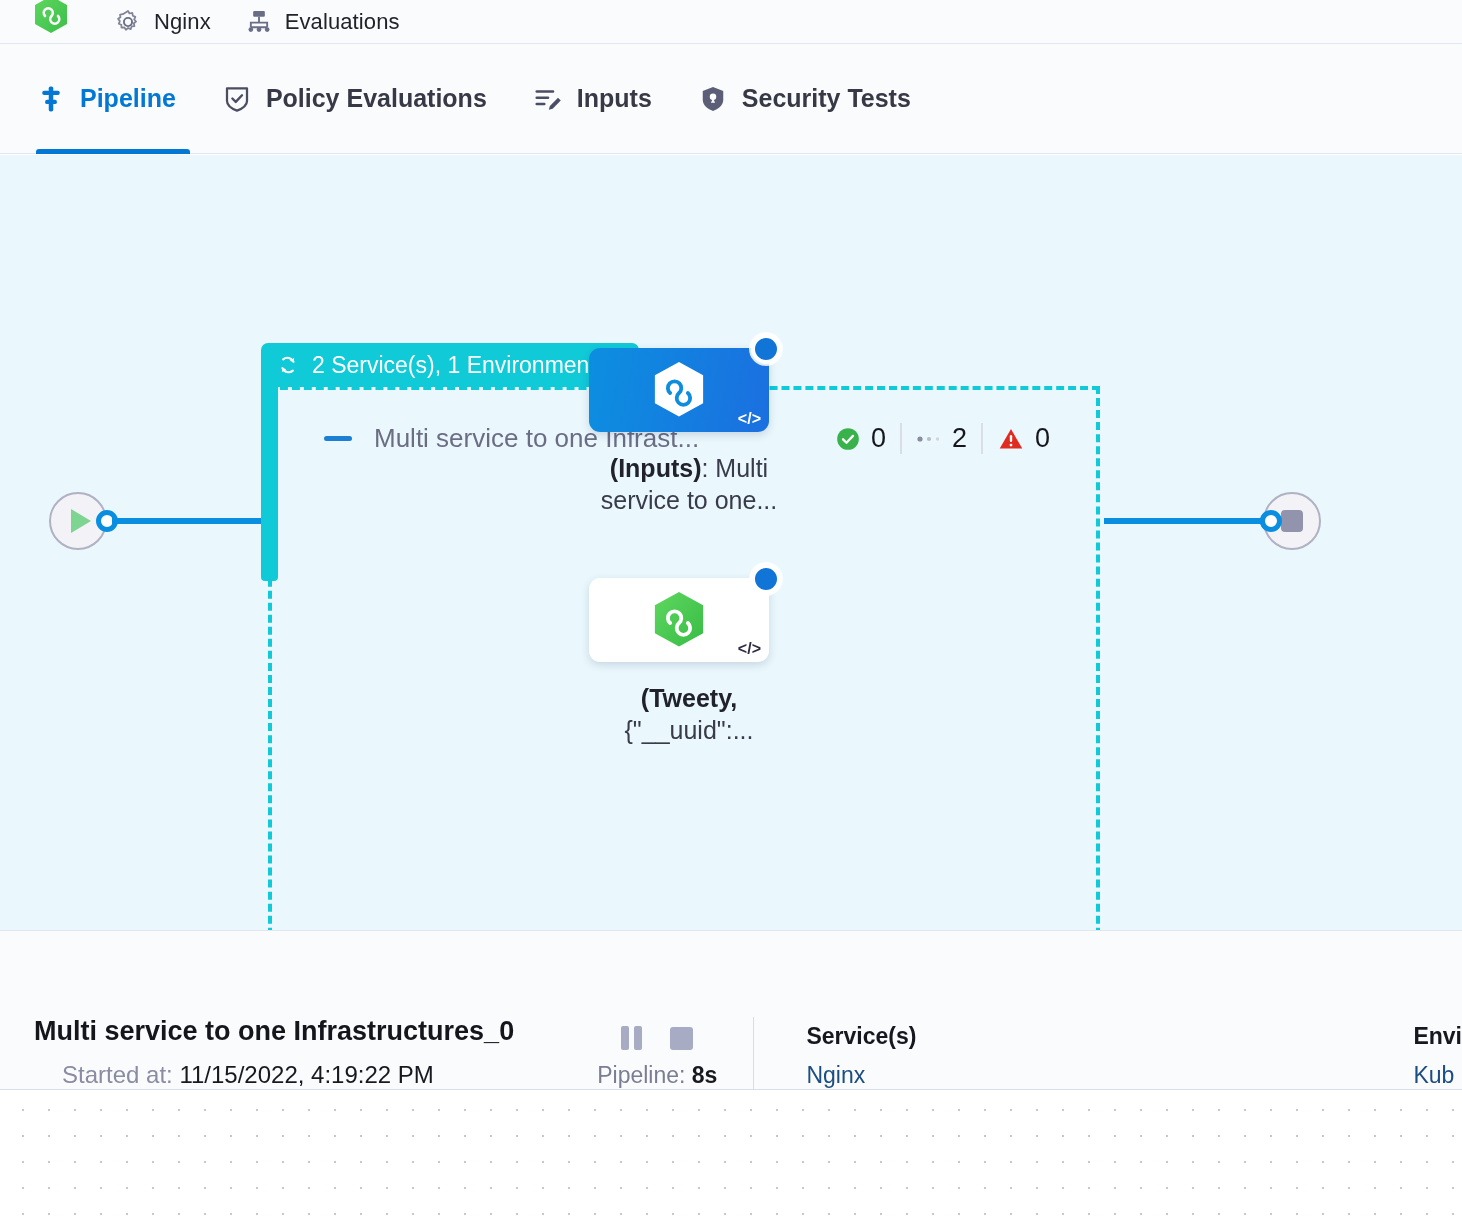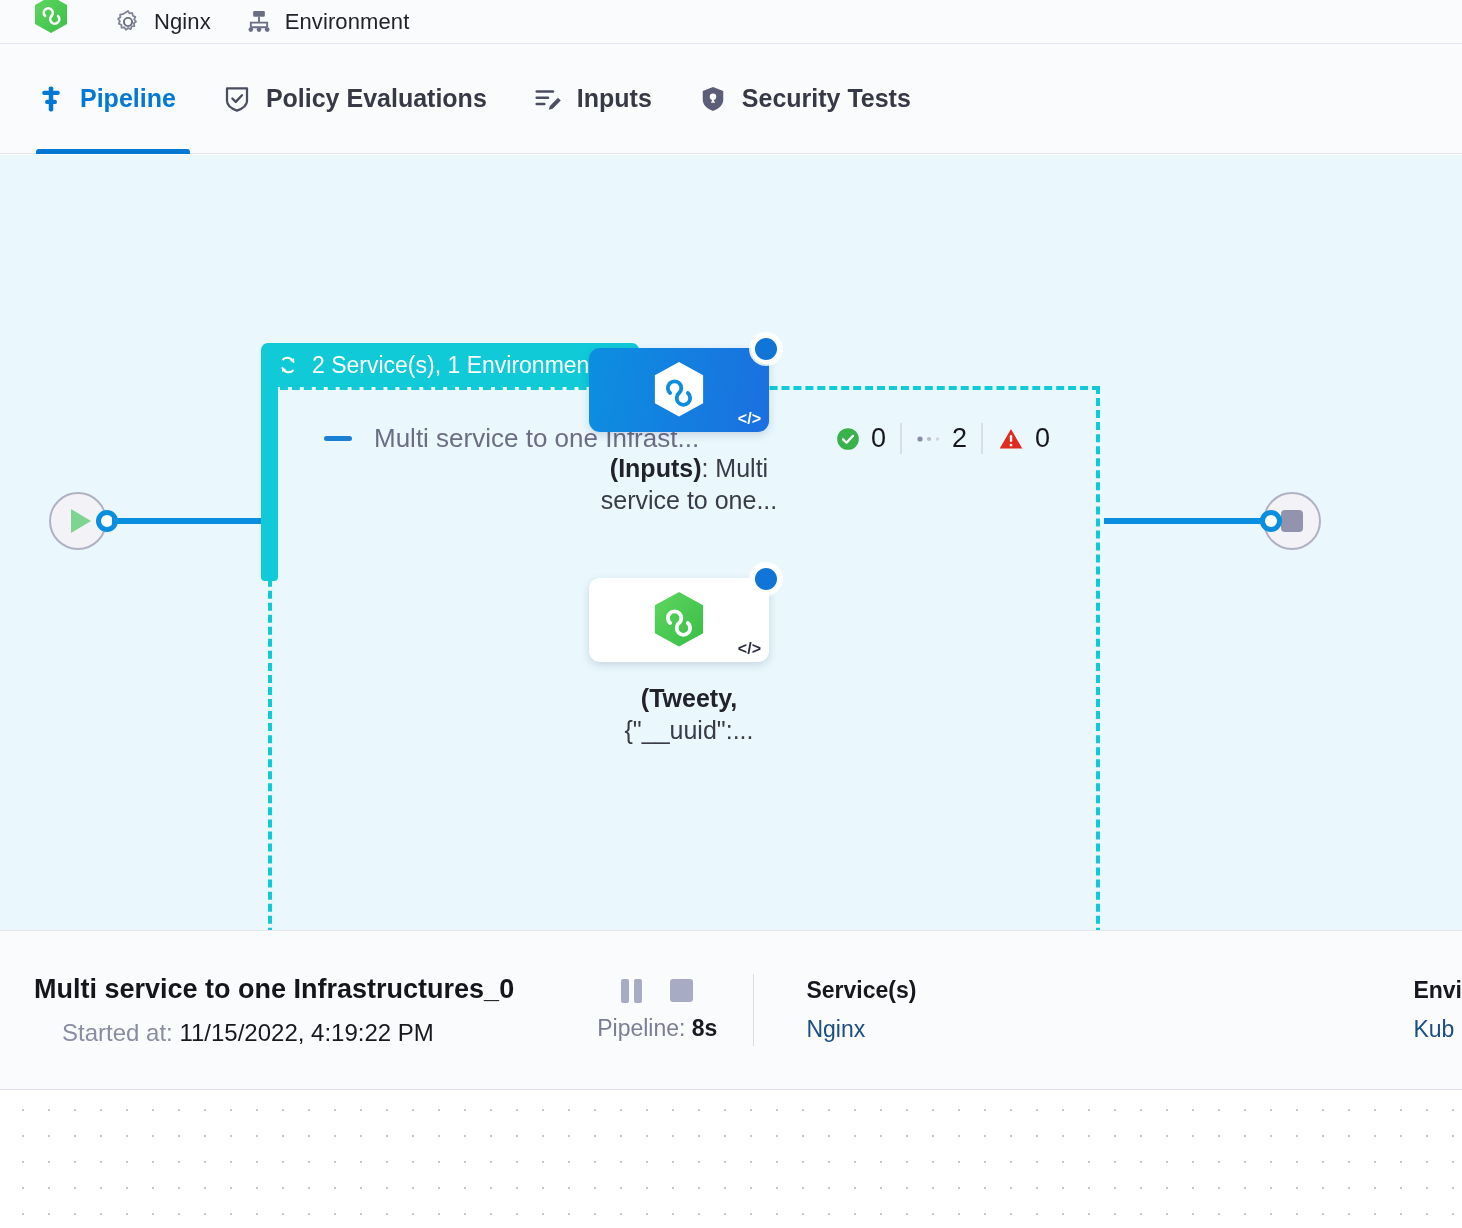--- a/index.html
+++ b/index.html
@@ -132,21 +132,21 @@
   .card-label {
     margin-top: 20px; text-align: center; width: 200px;
     font-size: 25px; color: #3a3b4a; line-height: 1.28;
   }
   .card-label b { color: #21222c; }
 
   
   .infobar {
     position: absolute; left: 0; top: 930px; width: 1462px; height: 160px;
     background: #fafbfd; border-top: 1px solid #e4e6ef; border-bottom: 1px solid #dcdeeb;
-    display: flex; align-items: center; overflow: hidden;
+    display: flex; align-items: flex-end; overflow: hidden;
   }
   .ib-left { padding-left: 34px; width: 575px; }
   .ib-title { font-size: 27px; font-weight: bold; color: #15151c; margin-bottom: 14px; }
   .ib-sub { font-size: 24px; color: #18181f; margin-left: 28px; }
   .ib-sub .muted { color: #8a8ca1; }
   .ib-dur { width: 195px; text-align: center; }
   .ib-icons { display: flex; align-items: center; justify-content: center; gap: 28px; margin-bottom: 12px; }
   .pause-ico { display: flex; gap: 5px; }
   .pause-ico i { display: block; width: 8px; height: 24px; border-radius: 2px; background: #a7abc4; }
   .stop-ico { width: 23px; height: 23px; border-radius: 3px; background: #a7abc4; }
@@ -196,21 +196,21 @@
     </div>
 
     <div class="tb-item">
       <svg width="28" height="28" viewBox="0 0 24 24">
         <rect x="7" y="2.5" width="10" height="5" rx="1" fill="#6b6d85"></rect>
         <path d="M12 7.5v5M5 16.5h14M5 16.5v-4h14v4" stroke="#6b6d85" stroke-width="1.6" fill="none"></path>
         <circle cx="5" cy="18.5" r="2" fill="#6b6d85"></circle>
         <circle cx="12" cy="18.5" r="2" fill="#6b6d85"></circle>
         <circle cx="19" cy="18.5" r="2" fill="#6b6d85"></circle>
       </svg>
-      <span class="tb-label">Environment</span>
+      <span class="tb-label">Evaluations</span>
     </div>
   </div>
 
   <div class="tabbar">
 
     <div class="tab active">
       <svg width="30" height="30" viewBox="0 0 24 24">
         <rect x="10.2" y="2" width="3.6" height="20" rx="1.4" fill="#0278d4"></rect>
         <rect x="5" y="5.3" width="14" height="3.4" rx="1.5" fill="#0278d4"></rect>
         <rect x="7.3" y="12.6" width="9.4" height="3.4" rx="1.5" fill="#0278d4"></rect>

